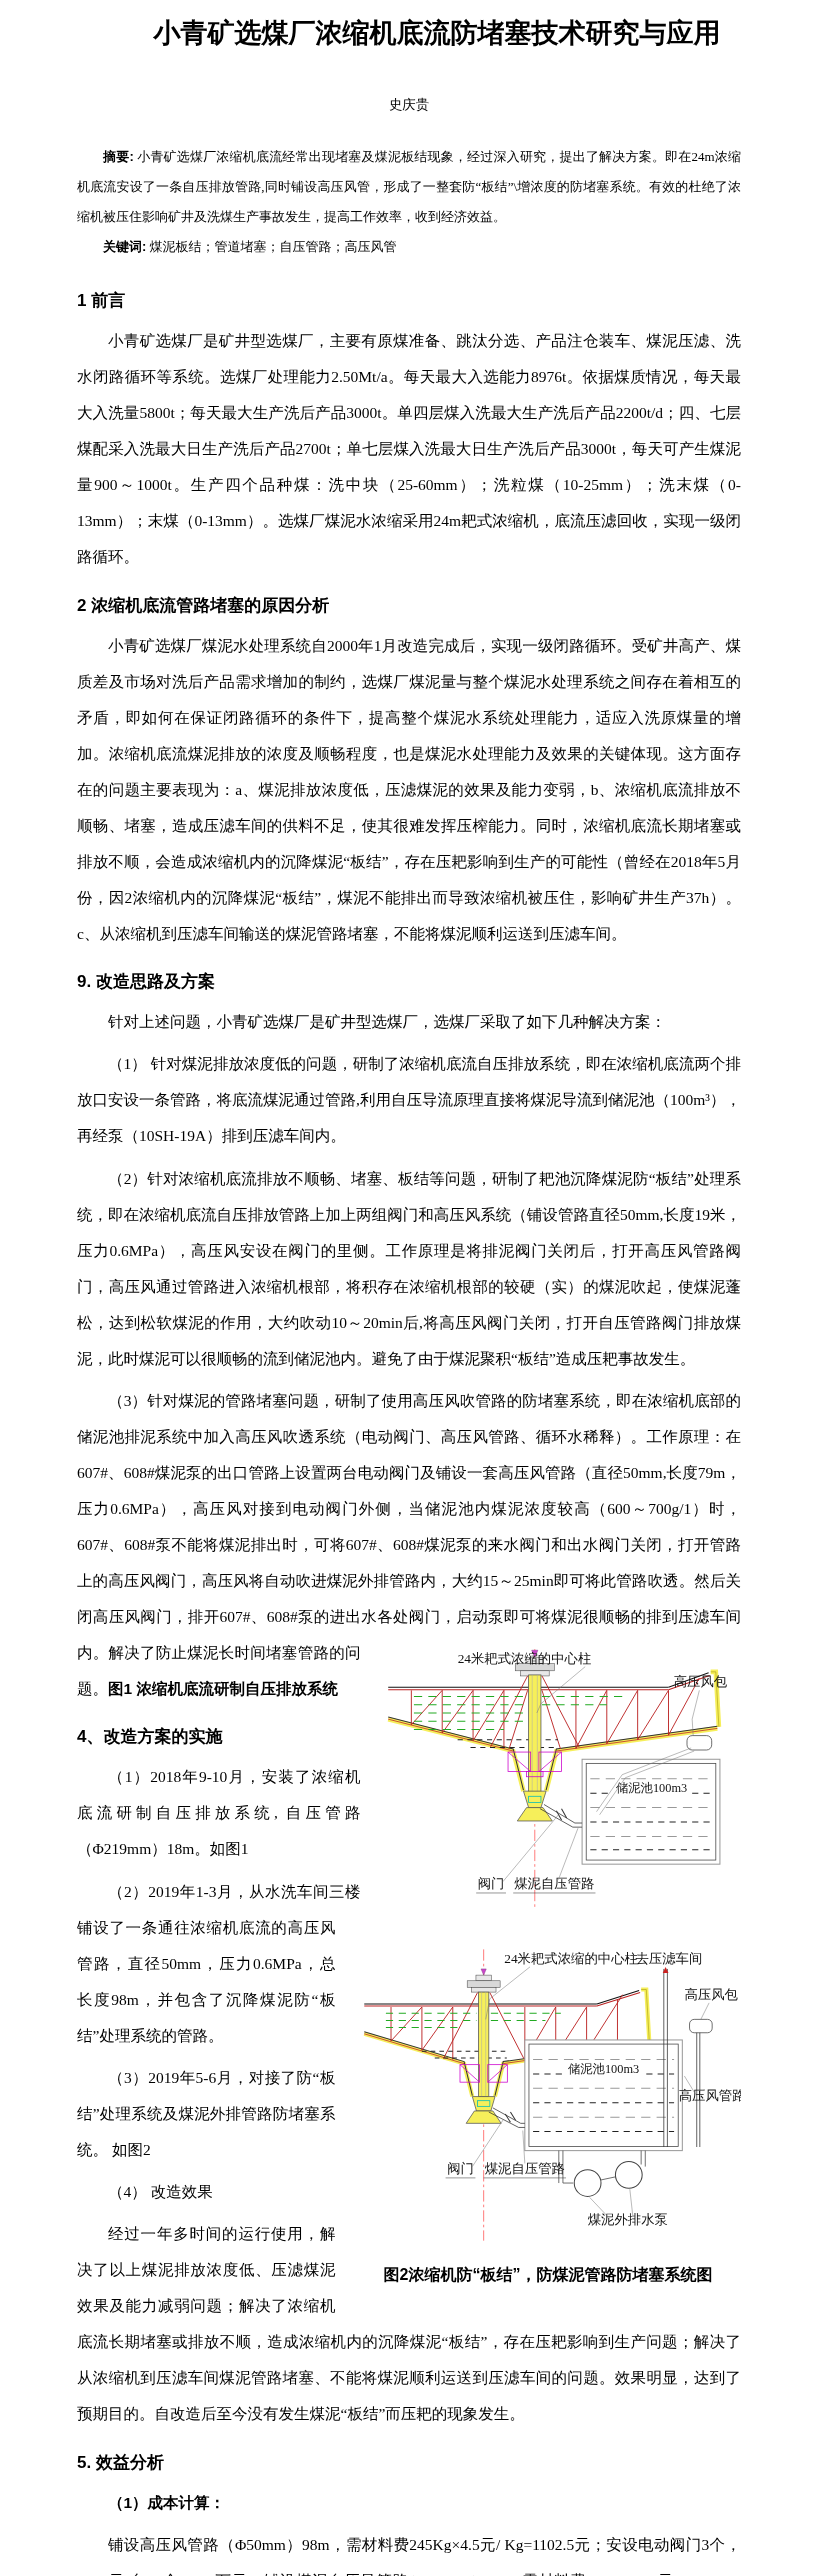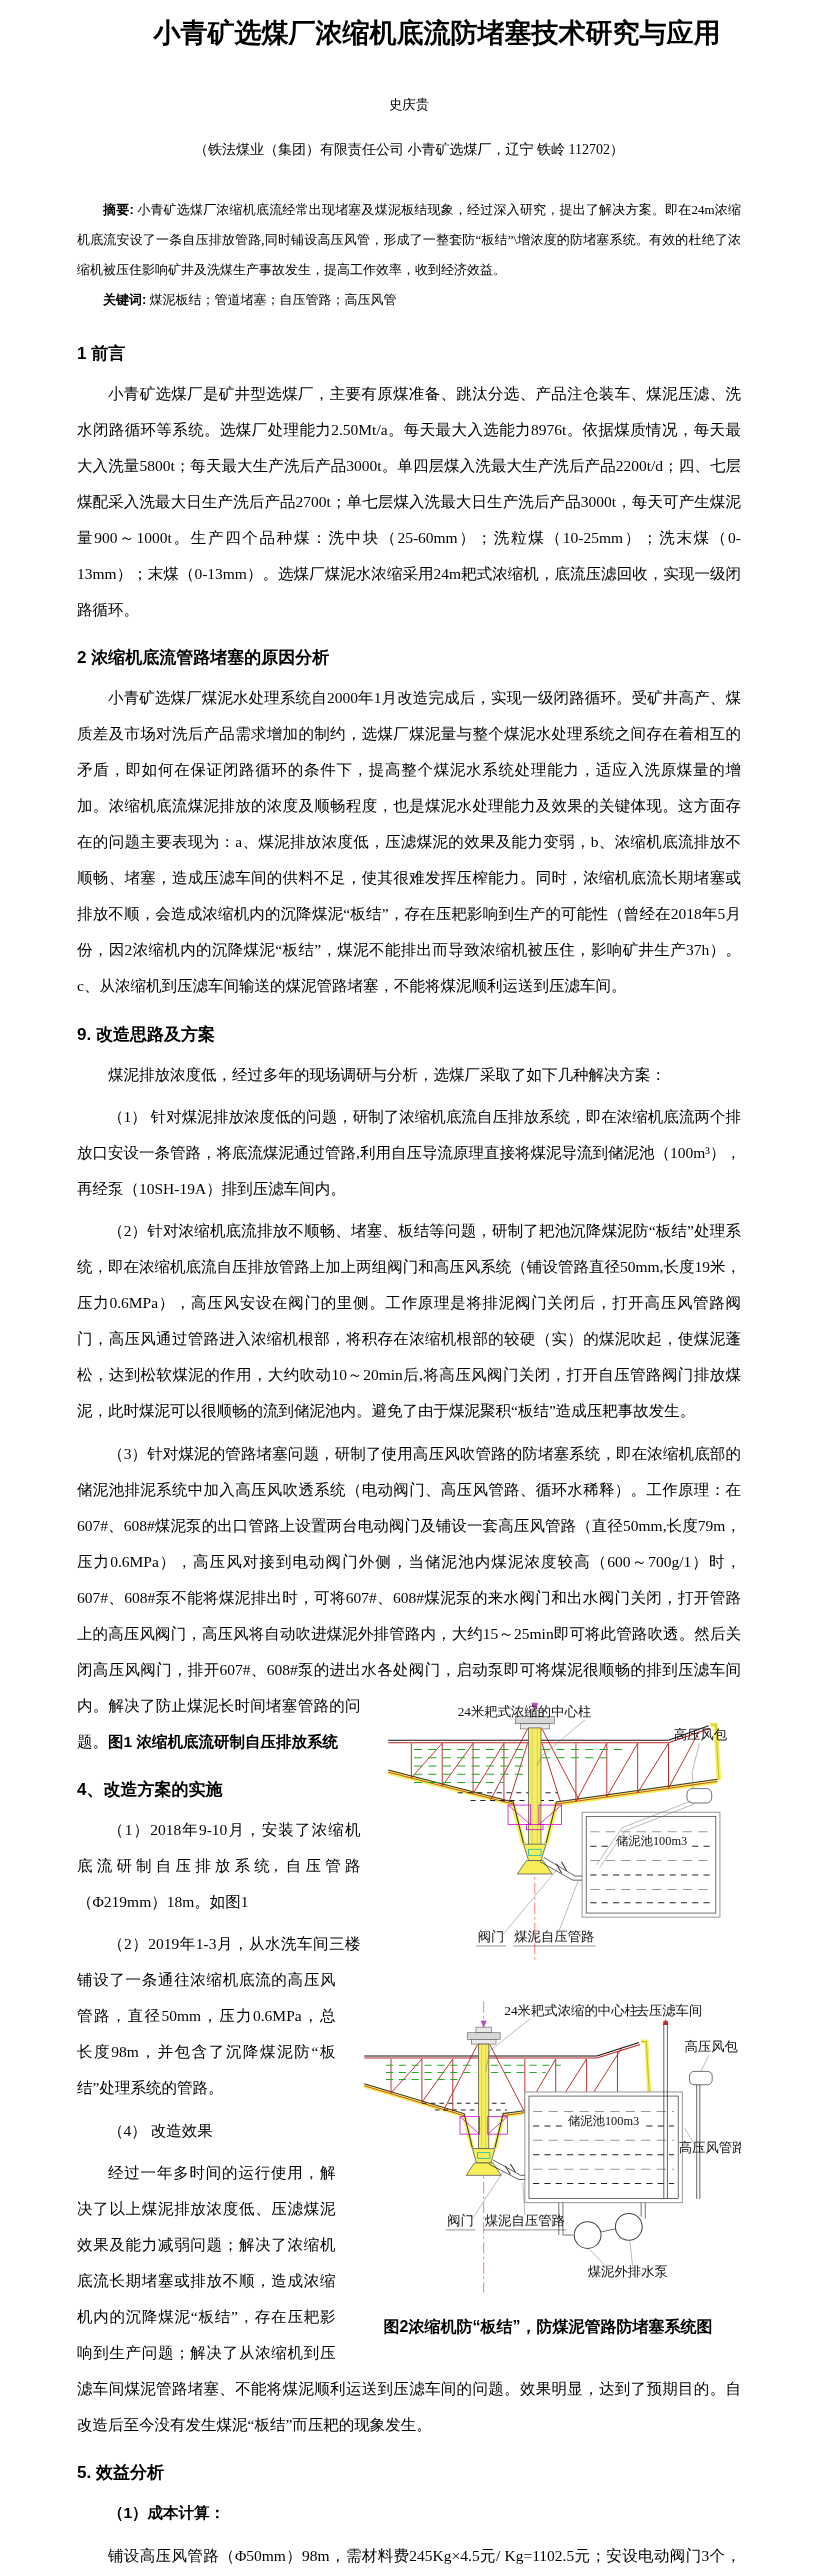--- a/index.html
+++ b/index.html
@@ -35,34 +35,33 @@
 </style>
 </head>
 <body>
 
 <div class="page">
 
   <h1 class="title">小青矿选煤厂浓缩机底流防堵塞技术研究与应用</h1>
 
   <div class="author">史庆贵</div>
 
-  <div class="affil">（铁法煤业（集团）有限责任公司 小青矿选煤厂，辽宁 铁岭  112702）</div>
 
   <p class="abstract"><b class="lbl">摘要:</b><span> 小青矿选煤厂浓缩机底流经常出现堵塞及煤泥板结现象，经过深入研究，提出了解决方案。即在24m浓缩机底流安设了一条自压排放管路,同时铺设高压风管，形成了一整套防“板结”\增浓度的防堵塞系统。有效的杜绝了浓缩机被压住影响矿井及洗煤生产事故发生，提高工作效率，收到经济效益。</span></p>
 
   <p class="keywords"><b class="lbl">关键词:</b><span> 煤泥板结；管道堵塞；自压管路；高压风管</span></p>
 
   <h2 class="sec">1 前言</h2>
   <p class="body">小青矿选煤厂是矿井型选煤厂，主要有原煤准备、跳汰分选、产品注仓装车、煤泥压滤、洗水闭路循环等系统。选煤厂处理能力2.50Mt/a。每天最大入选能力8976t。依据煤质情况，每天最大入洗量5800t；每天最大生产洗后产品3000t。单四层煤入洗最大生产洗后产品2200t/d；四、七层煤配采入洗最大日生产洗后产品2700t；单七层煤入洗最大日生产洗后产品3000t，每天可产生煤泥量900～1000t。生产四个品种煤：洗中块（25-60mm）；洗粒煤（10-25mm）；洗末煤（0-13mm）；末煤（0-13mm）。选煤厂煤泥水浓缩采用24m耙式浓缩机，底流压滤回收，实现一级闭路循环。</p>
 
   <h2 class="sec">2 浓缩机底流管路堵塞的原因分析</h2>
   <p class="body">小青矿选煤厂煤泥水处理系统自2000年1月改造完成后，实现一级闭路循环。受矿井高产、煤质差及市场对洗后产品需求增加的制约，选煤厂煤泥量与整个煤泥水处理系统之间存在着相互的矛盾，即如何在保证闭路循环的条件下，提高整个煤泥水系统处理能力，适应入洗原煤量的增加。浓缩机底流煤泥排放的浓度及顺畅程度，也是煤泥水处理能力及效果的关键体现。这方面存在的问题主要表现为：a、煤泥排放浓度低，压滤煤泥的效果及能力变弱，b、浓缩机底流排放不顺畅、堵塞，造成压滤车间的供料不足，使其很难发挥压榨能力。同时，浓缩机底流长期堵塞或排放不顺，会造成浓缩机内的沉降煤泥“板结”，存在压耙影响到生产的可能性（曾经在2018年5月份，因2浓缩机内的沉降煤泥“板结”，煤泥不能排出而导致浓缩机被压住，影响矿井生产37h）。c、从浓缩机到压滤车间输送的煤泥管路堵塞，不能将煤泥顺利运送到压滤车间。</p>
 
   <h2 class="sec">9. 改造思路及方案</h2>
-  <p class="body">煤泥排放浓度低，经过多年的现场调研与分析，选煤厂采取了如下几种解决方案：</p>
+  <p class="body">针对上述问题，小青矿选煤厂是矿井型选煤厂，选煤厂采取了如下几种解决方案：</p>
   <p class="body">（1） 针对煤泥排放浓度低的问题，研制了浓缩机底流自压排放系统，即在浓缩机底流两个排放口安设一条管路，将底流煤泥通过管路,利用自压导流原理直接将煤泥导流到储泥池（100m³），再经泵（10SH-19A）排到压滤车间内。</p>
   <p class="body">（2）针对浓缩机底流排放不顺畅、堵塞、板结等问题，研制了耙池沉降煤泥防“板结”处理系统，即在浓缩机底流自压排放管路上加上两组阀门和高压风系统（铺设管路直径50mm,长度19米，压力0.6MPa），高压风安设在阀门的里侧。工作原理是将排泥阀门关闭后，打开高压风管路阀门，高压风通过管路进入浓缩机根部，将积存在浓缩机根部的较硬（实）的煤泥吹起，使煤泥蓬松，达到松软煤泥的作用，大约吹动10～20min后,将高压风阀门关闭，打开自压管路阀门排放煤泥，此时煤泥可以很顺畅的流到储泥池内。避免了由于煤泥聚积“板结”造成压耙事故发生。</p>
 
   <p class="body"><span>（3）针对煤泥的管路堵塞问题，研制了使用高压风吹管路的防堵塞系统，即在浓缩机底部的储泥池排泥系统中加入高压风吹透系统（电动阀门、高压风管路、循环水稀释）。工作原理：在607#、608#煤泥泵的出口管路上设置两台电动阀门及铺设一套高压风管路（直径50mm,长度79m，压力0.6MPa），高压风对接到电动阀门外侧，当储泥池内煤泥浓度较高（600～700g/1）时，607#、608#泵不能将煤泥排出时，可将607#、608#煤泥泵的来水阀门和出水阀门关闭，打开管路上的高压风阀门，高压风将自动吹进煤泥外排管路内，大约15～25min即可将此管路吹透。然后关闭高压风阀门，排开607#、608#泵的进出水各处阀门，启动泵</span><span class="figfloat">
     
     <svg width="361" height="270" viewBox="0 0 700 525" style="font-size:30px">
 
       <line x1="300" y1="14" x2="300" y2="518" stroke="#ff5555" stroke-width="1.5" stroke-dasharray="22 6 5 6"></line>
 
       <g stroke="#444" fill="#e8e8e8">
@@ -338,20 +337,21 @@
         <line x1="176" y1="458" x2="234" y2="458" stroke="#333"></line>
         <line x1="228" y1="436" x2="288" y2="345" stroke="#777"></line>
         <text x="330" y="448" font-size="26" text-anchor="middle">煤泥自压管路</text>
         <line x1="250" y1="458" x2="410" y2="458" stroke="#333"></line>
         <line x1="330" y1="430" x2="326" y2="366" stroke="#777"></line>
       </g>
     </svg>
     <span class="figcap">图2浓缩机防“板结”，防煤泥管路防堵塞系统图</span>
   </span><span>（2）2019年1-3月，从水洗车间三楼铺设了一条通往浓缩机底流的高压风管路，直径50mm，压力0.6MPa，总长度98m，并包含了沉降煤泥防“板结”处理系统的管路。</span></p>
 
+  <p class="body">（3）2019年5-6月，对接了防“板结”处理系统及煤泥外排管路防堵塞系统。 如图2</p>
   <p class="body">（4） 改造效果</p>
   <p class="body">经过一年多时间的运行使用，解决了以上煤泥排放浓度低、压滤煤泥效果及能力减弱问题；解决了浓缩机底流长期堵塞或排放不顺，造成浓缩机内的沉降煤泥“板结”，存在压耙影响到生产问题；解决了从浓缩机到压滤车间煤泥管路堵塞、不能将煤泥顺利运送到压滤车间的问题。效果明显，达到了预期目的。自改造后至今没有发生煤泥“板结”而压耙的现象发生。</p>
 
   <h2 class="sec clear">5. 效益分析</h2>
   <p class="sub">（1）成本计算：</p>
   <p class="body">铺设高压风管路（Φ50mm）98m，需材料费245Kg×4.5元/ Kg=1102.5元；安设电动阀门3个，8500元/台×3个=2.55万元。铺设煤泥自压风管路(Φ219mm)18m，需材料费900Kg×4.5元/ Kg=4050元。此项改造共用成本:3.02万元。</p>
 
 </div>
 
 

